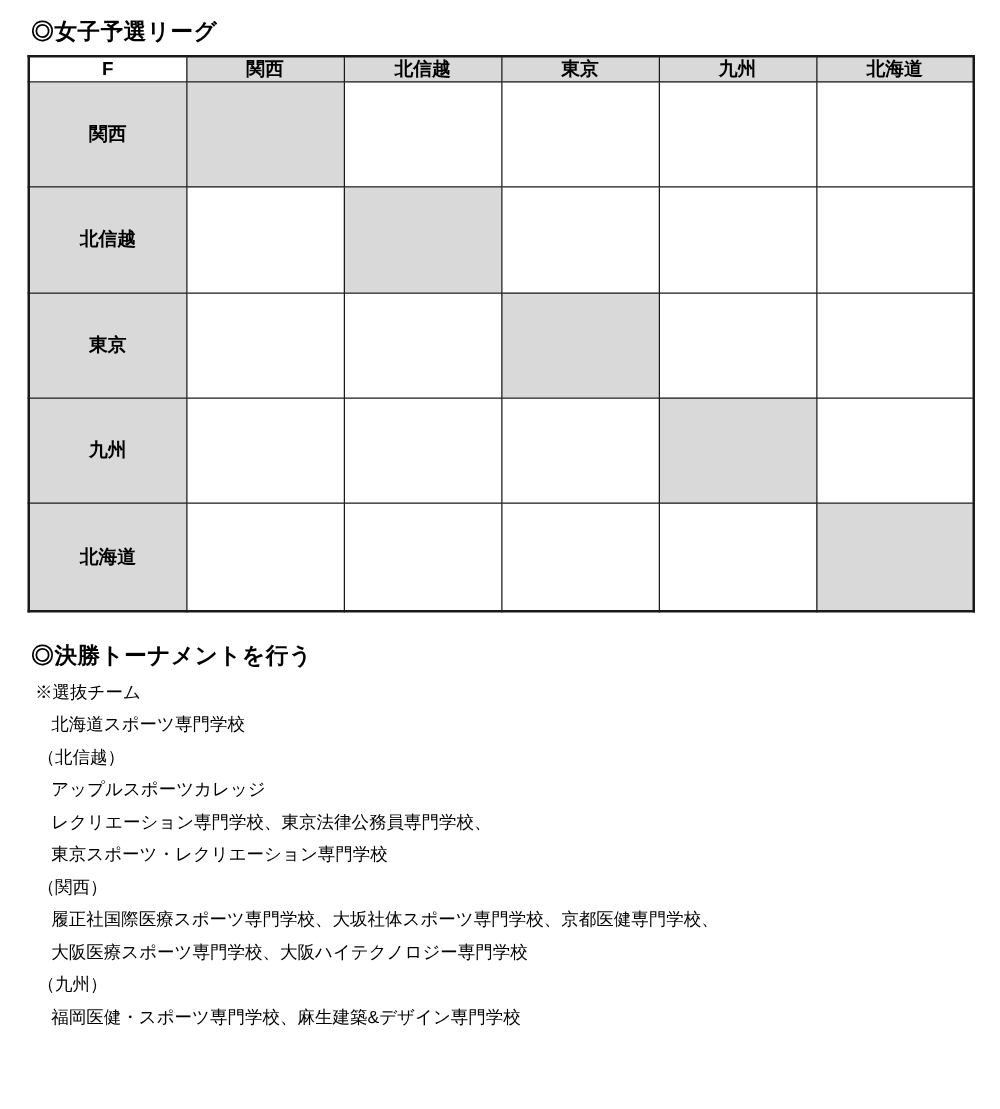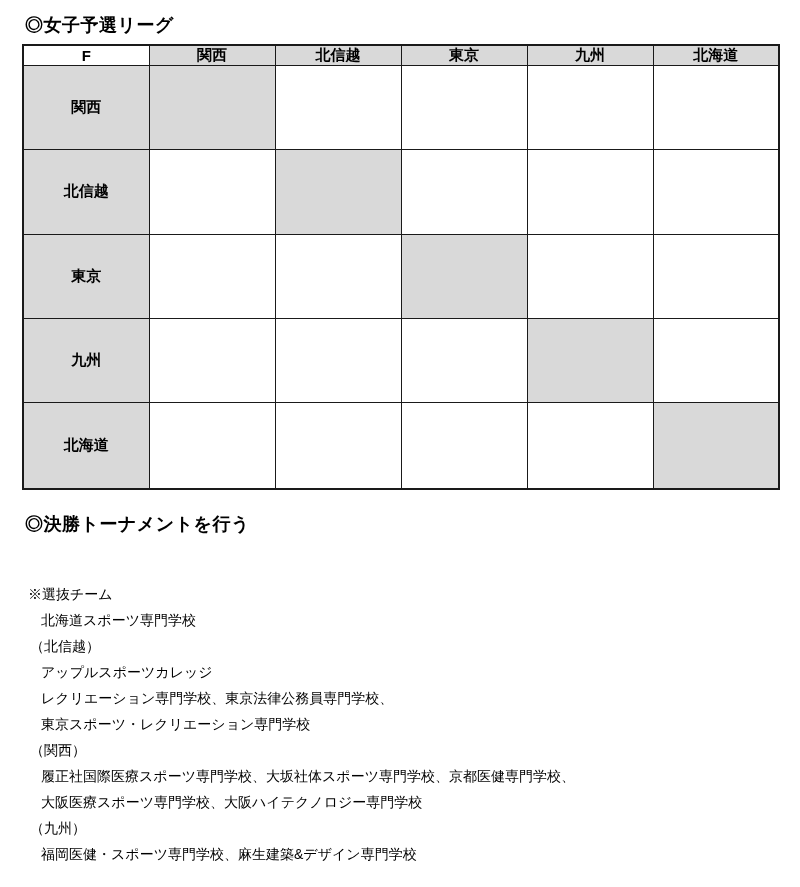--- a/index.html
+++ b/index.html
@@ -60,21 +60,21 @@
   }
 
   .teams {
     position: absolute;
     left: 28px;
     top: 540px;
     font-size: 14px;
     line-height: 26px;
     white-space: nowrap;
   }
-  .teams .note   { margin-left: 0; margin-top: 41px; }
+  .teams .note   { margin-left: 0; }
   .teams .region { margin-left: 2px; }
   .teams .school { margin-left: 13px; }
 </style>
 </head>
 <body>
 
 <div class="page">
 
   <h1 class="section-title" id="title1">◎女子予選リーグ</h1>
 

